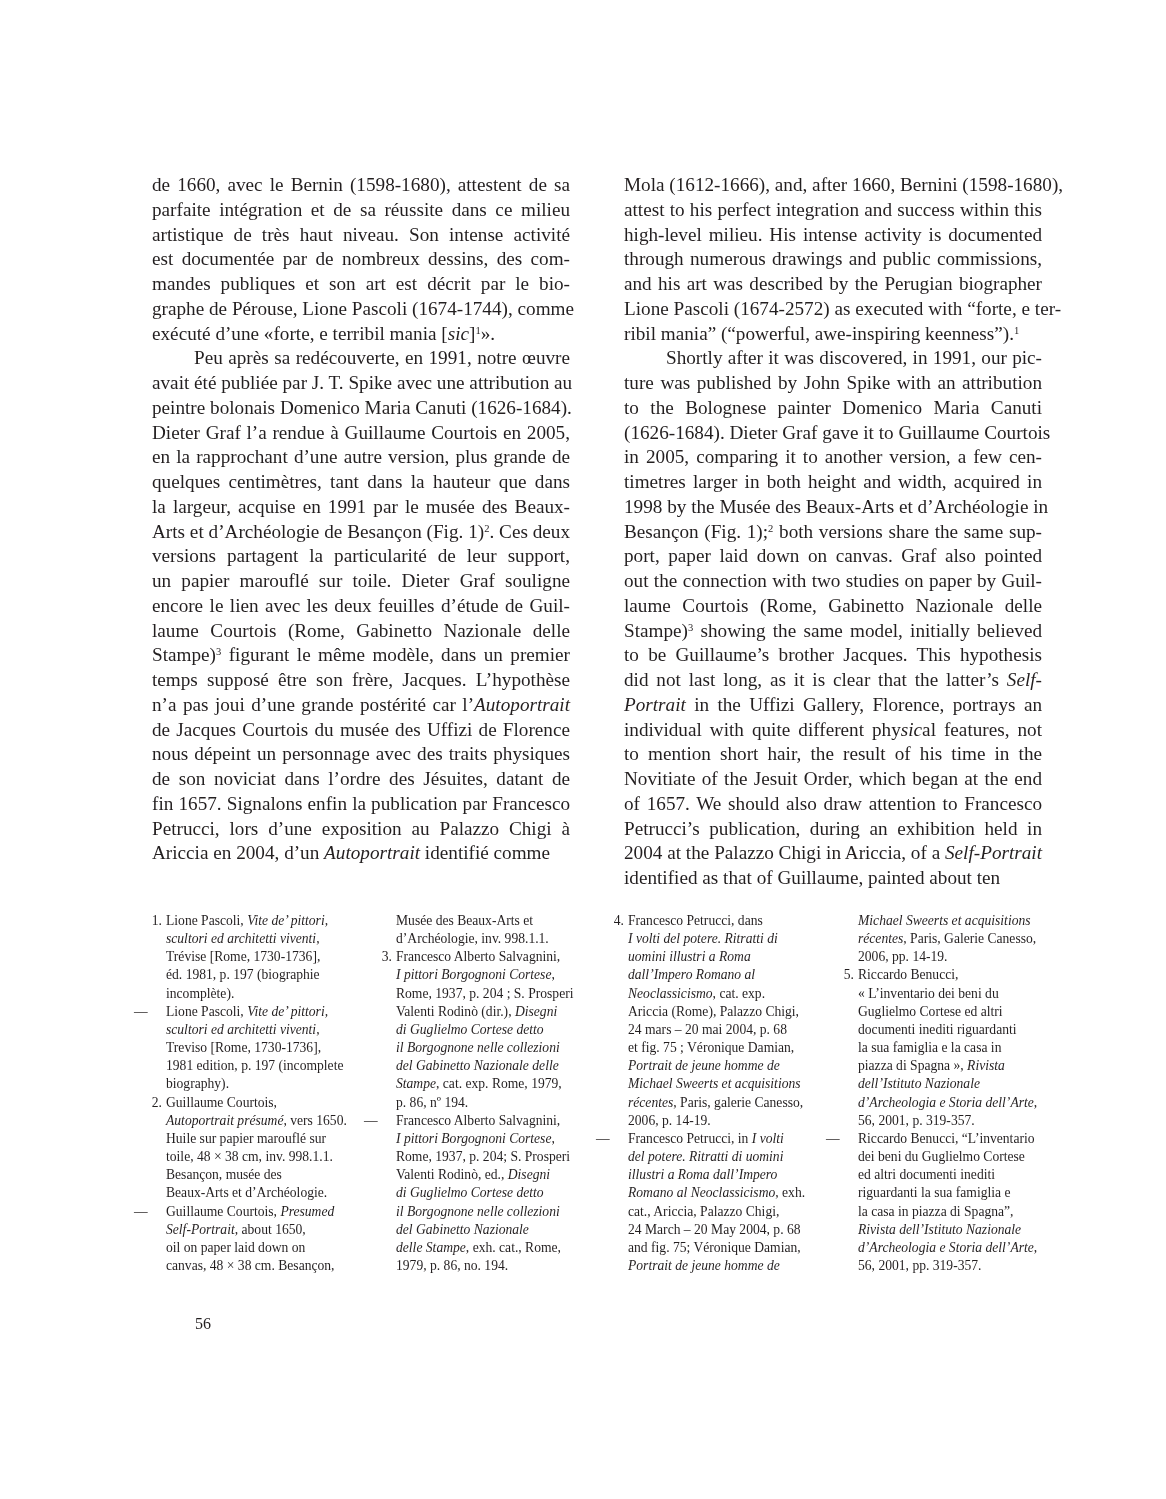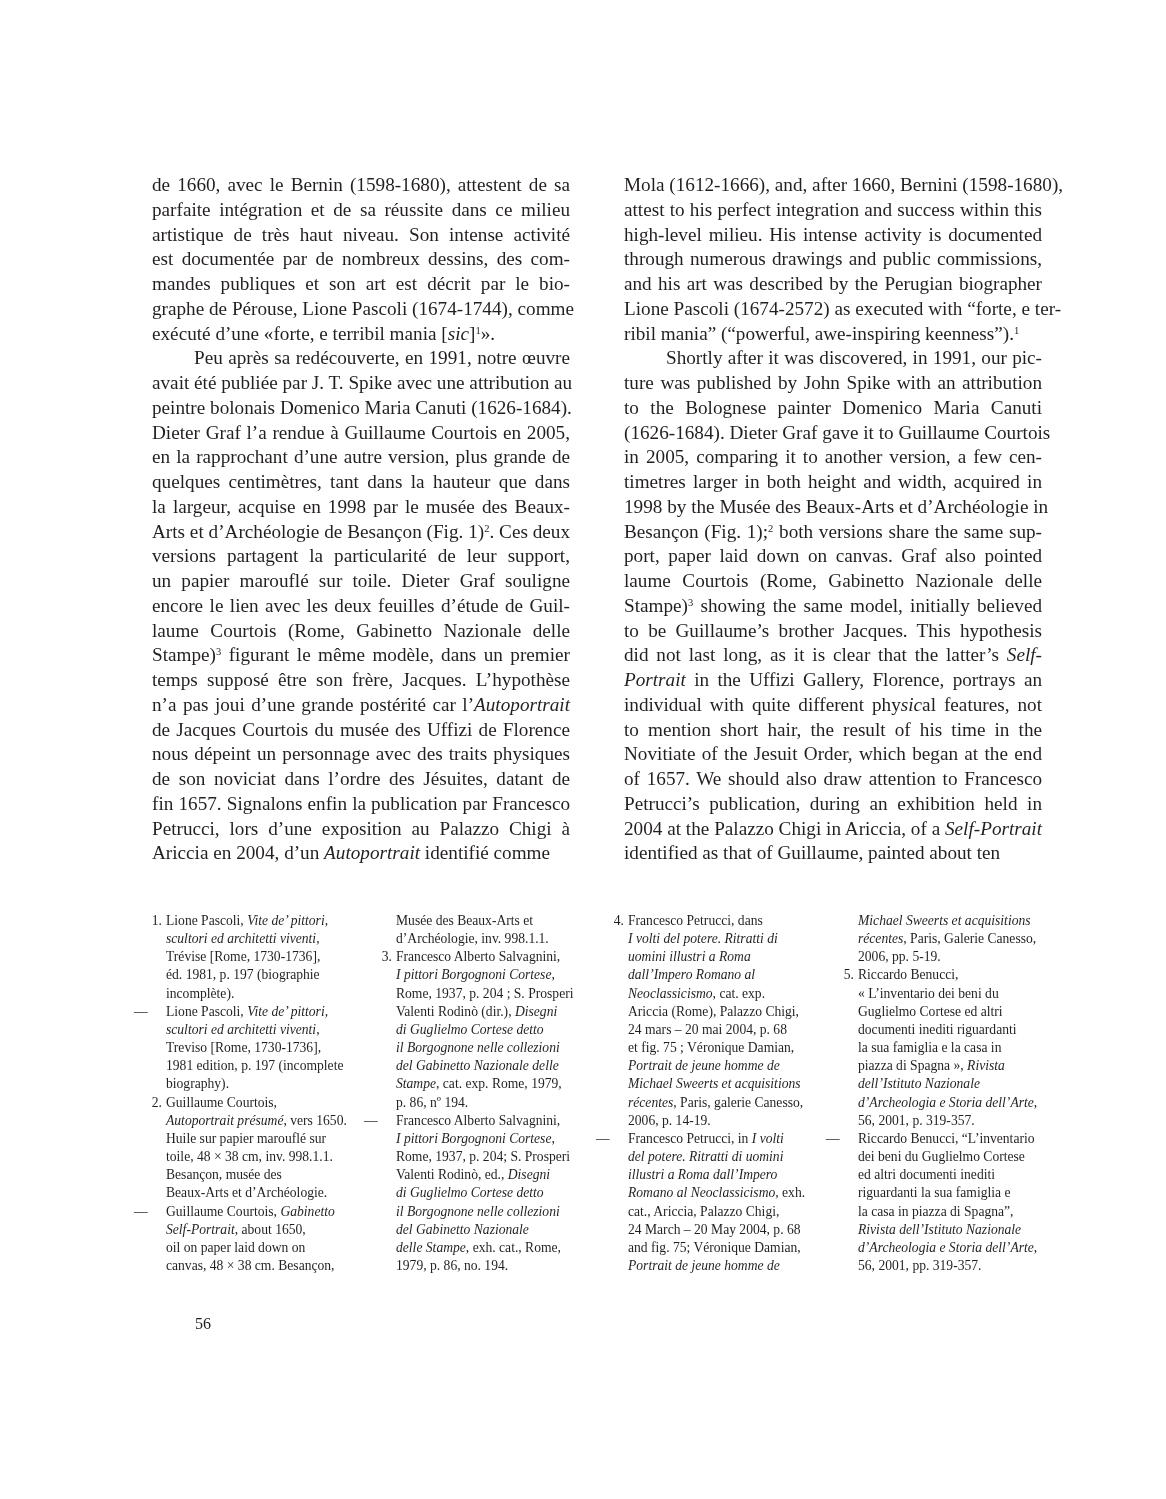--- a/index.html
+++ b/index.html
@@ -52,21 +52,21 @@
       <span class="line">graphe de Pérouse, Lione Pascoli (1674-1744), comme</span>
       <span class="line last">exécuté d’une «forte, e terribil mania [<em>sic</em>]<sup class="n">1</sup>».</span>
     </div>
     <div>
       <span class="line indent">Peu après sa redécouverte, en 1991, notre œuvre</span>
       <span class="line">avait été publiée par J. T. Spike avec une attribution au</span>
       <span class="line">peintre bolonais Domenico Maria Canuti (1626-1684).</span>
       <span class="line">Dieter Graf l’a rendue à Guillaume Courtois en 2005,</span>
       <span class="line">en la rapprochant d’une autre version, plus grande de</span>
       <span class="line">quelques centimètres, tant dans la hauteur que dans</span>
-      <span class="line">la largeur, acquise en 1998 par le musée des Beaux-</span>
+      <span class="line">la largeur, acquise en 1991 par le musée des Beaux-</span>
       <span class="line">Arts et d’Archéologie de Besançon (Fig. 1)<sup class="n">2</sup>. Ces deux</span>
       <span class="line">versions partagent la particularité de leur support,</span>
       <span class="line">un papier marouflé sur toile. Dieter Graf souligne</span>
       <span class="line">encore le lien avec les deux feuilles d’étude de Guil-</span>
       <span class="line">laume Courtois (Rome, Gabinetto Nazionale delle</span>
       <span class="line">Stampe)<sup class="n">3</sup> figurant le même modèle, dans un premier</span>
       <span class="line">temps supposé être son frère, Jacques. L’hypothèse</span>
       <span class="line">n’a pas joui d’une grande postérité car l’<em>Autoportrait</em></span>
       <span class="line">de Jacques Courtois du musée des Uffizi de Florence</span>
       <span class="line">nous dépeint un personnage avec des traits physiques</span>
@@ -89,20 +89,21 @@
     <div>
       <span class="line indent">Shortly after it was discovered, in 1991, our pic-</span>
       <span class="line">ture was published by John Spike with an attribution</span>
       <span class="line">to the Bolognese painter Domenico Maria Canuti</span>
       <span class="line">(1626-1684). Dieter Graf gave it to Guillaume Courtois</span>
       <span class="line">in 2005, comparing it to another version, a few cen-</span>
       <span class="line">timetres larger in both height and width, acquired in</span>
       <span class="line">1998 by the Musée des Beaux-Arts et d’Archéologie in</span>
       <span class="line">Besançon (Fig. 1);<sup class="n">2</sup> both versions share the same sup-</span>
       <span class="line">port, paper laid down on canvas. Graf also pointed</span>
+      <span class="line">out the connection with two studies on paper by Guil-</span>
       <span class="line">laume Courtois (Rome, Gabinetto Nazionale delle</span>
       <span class="line">Stampe)<sup class="n">3</sup> showing the same model, initially believed</span>
       <span class="line">to be Guillaume’s brother Jacques. This hypothesis</span>
       <span class="line">did not last long, as it is clear that the latter’s <em>Self-</em></span>
       <span class="line"><em>Portrait</em> in the Uffizi Gallery, Florence, portrays an</span>
       <span class="line">individual with quite different phy<em>sic</em>al features, not</span>
       <span class="line">to mention short hair, the result of his time in the</span>
       <span class="line">Novitiate of the Jesuit Order, which began at the end</span>
       <span class="line">of 1657. We should also draw attention to Francesco</span>
       <span class="line">Petrucci’s publication, during an exhibition held in</span>
@@ -132,21 +133,21 @@
       <span class="mk">2.</span>
       <span class="fl">Guillaume Courtois,</span>
       <span class="fl"><em>Autoportrait présumé</em>, vers 1650.</span>
       <span class="fl">Huile sur papier marouflé sur</span>
       <span class="fl">toile, 48 × 38 cm, inv. 998.1.1.</span>
       <span class="fl">Besançon, musée des</span>
       <span class="fl">Beaux-Arts et d’Archéologie.</span>
     </div>
     <div class="fn">
       <span class="mk dash">—</span>
-      <span class="fl">Guillaume Courtois, <em>Gabinetto</em></span>
+      <span class="fl">Guillaume Courtois, <em>Presumed</em></span>
       <span class="fl"><em>Self-Portrait</em>, about 1650,</span>
       <span class="fl">oil on paper laid down on</span>
       <span class="fl">canvas, 48 × 38 cm. Besançon,</span>
     </div>
   </div>
 <div id="fn-col-2" class="fn-col">
     <div class="fn">
       <span class="fl">Musée des Beaux-Arts et</span>
       <span class="fl">d’Archéologie, inv. 998.1.1.</span>
     </div>
@@ -200,21 +201,21 @@
       <span class="fl">cat., Ariccia, Palazzo Chigi,</span>
       <span class="fl">24 March – 20 May 2004, p. 68</span>
       <span class="fl">and fig. 75; Véronique Damian,</span>
       <span class="fl"><em>Portrait de jeune homme de</em></span>
     </div>
   </div>
 <div id="fn-col-4" class="fn-col">
     <div class="fn">
       <span class="fl"><em>Michael Sweerts et acquisitions</em></span>
       <span class="fl"><em>récentes</em>, Paris, Galerie Canesso,</span>
-      <span class="fl">2006, pp. 5-19.</span>
+      <span class="fl">2006, pp. 14-19.</span>
     </div>
     <div class="fn">
       <span class="mk">5.</span>
       <span class="fl">Riccardo Benucci,</span>
       <span class="fl">« L’inventario dei beni du</span>
       <span class="fl">Guglielmo Cortese ed altri</span>
       <span class="fl">documenti inediti riguardanti</span>
       <span class="fl">la sua famiglia e la casa in</span>
       <span class="fl">piazza di Spagna », <em>Rivista</em></span>
       <span class="fl"><em>dell’Istituto Nazionale</em></span>

